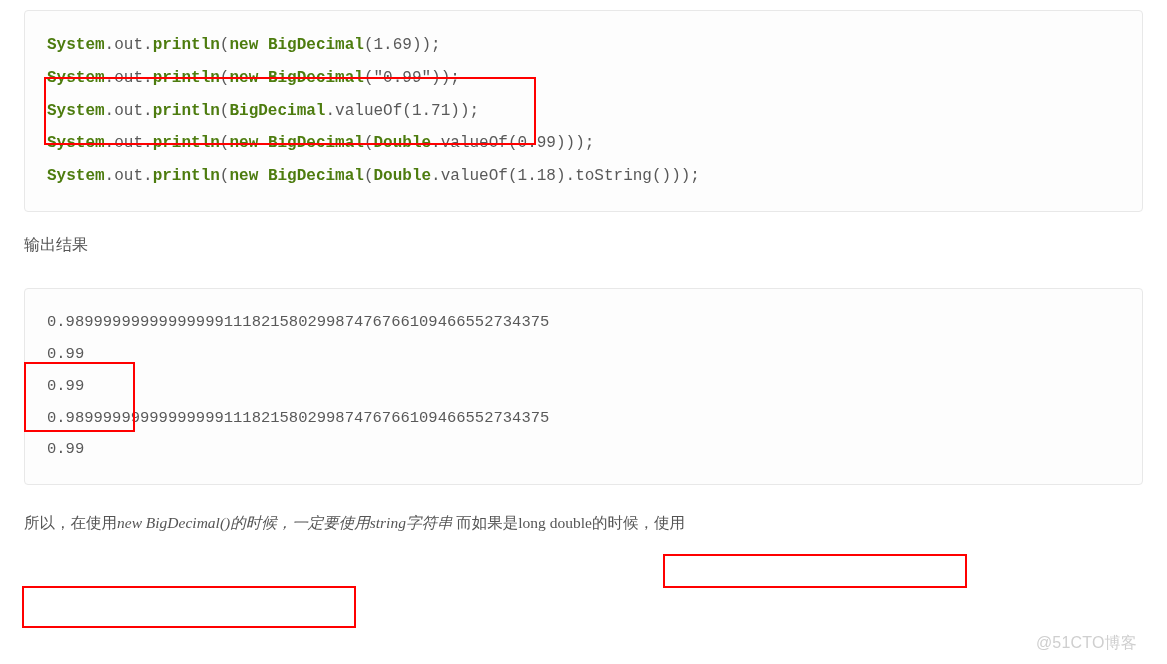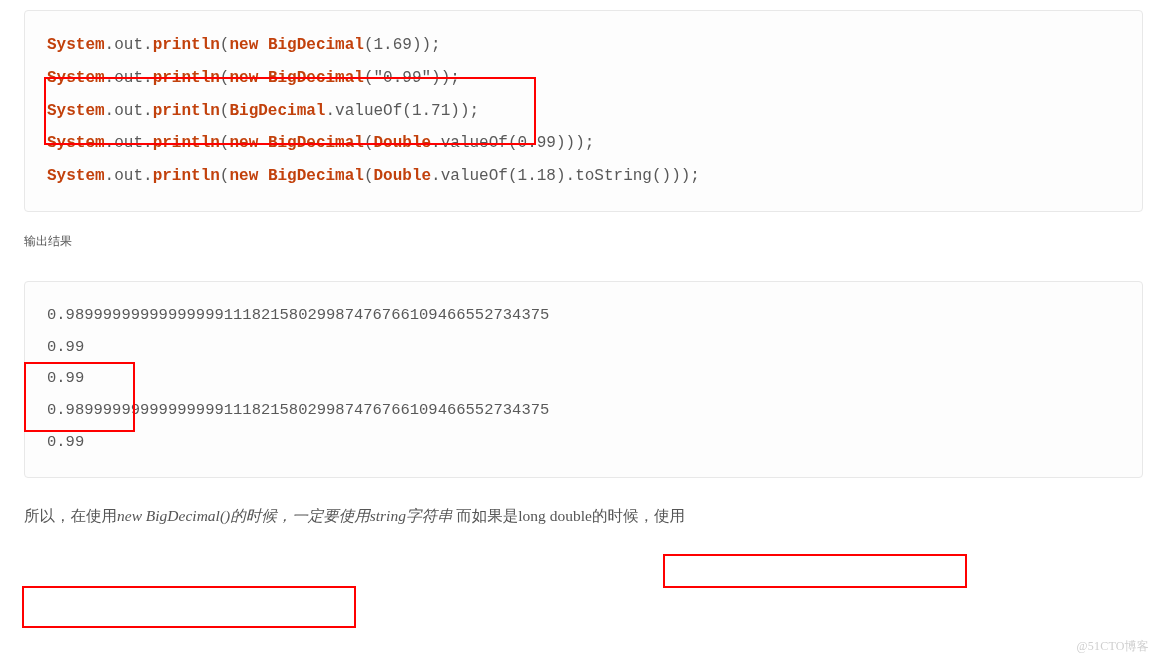--- a/index.html
+++ b/index.html
@@ -39,51 +39,50 @@
     border-radius: 4px;
     padding: 18px 22px;
     margin: 28px 0 18px;
     font-family: Consolas, "SFMono-Regular", Menlo, Monaco, "Courier New", monospace;
     font-size: 15.5px;
     line-height: 2.05;
     color: #595959;
     position: relative;
   }
 
-  .tok-bold { font-weight: 700; color: #c2410c; }
+  .tok-bold { font-weight: 700; color: #4d7c0f; }
   .p-text {
     margin: 14px 0 12px;
     color: #555;
-    font-size: 12px;
+    font-size: 16px;
   }
 
   .body-text {
     margin: 22px 0 0;
     color: #555;
     font-size: 15.5px;
     line-height: 2.1;
     font-family: Liberation Serif, serif;
   }
   .italic { font-style: italic; }
 
   
   .annot {
     position: absolute;
     border: 2px solid #ff0000;
     pointer-events: none;
   }
 
   .watermark {
     position: absolute;
-    right: 18px;
+    right: 30px;
     bottom: 6px;
     color: #cfcfcf;
-    font-size: 12px;
+    font-size: 16px;
     letter-spacing: 0.2px;
-    font-family: Liberation Serif, serif;
   }
 </style>
 </head>
 <body>
 
 <div class="container">
 
   <pre class="code-block"><span><span class="tok-bold">System</span><span>.out.</span><span class="tok-bold">println</span><span>(</span><span class="tok-bold">new</span><span> </span><span class="tok-bold">BigDecimal</span><span>(1.69));</span></span>
 <span><span class="tok-bold">System</span><span>.out.</span><span class="tok-bold">println</span><span>(</span><span class="tok-bold">new</span><span> </span><span class="tok-bold">BigDecimal</span><span>("0.99"));</span></span>
 <span><span class="tok-bold">System</span><span>.out.</span><span class="tok-bold">println</span><span>(</span><span class="tok-bold">BigDecimal</span><span>.valueOf(1.71));</span></span>

